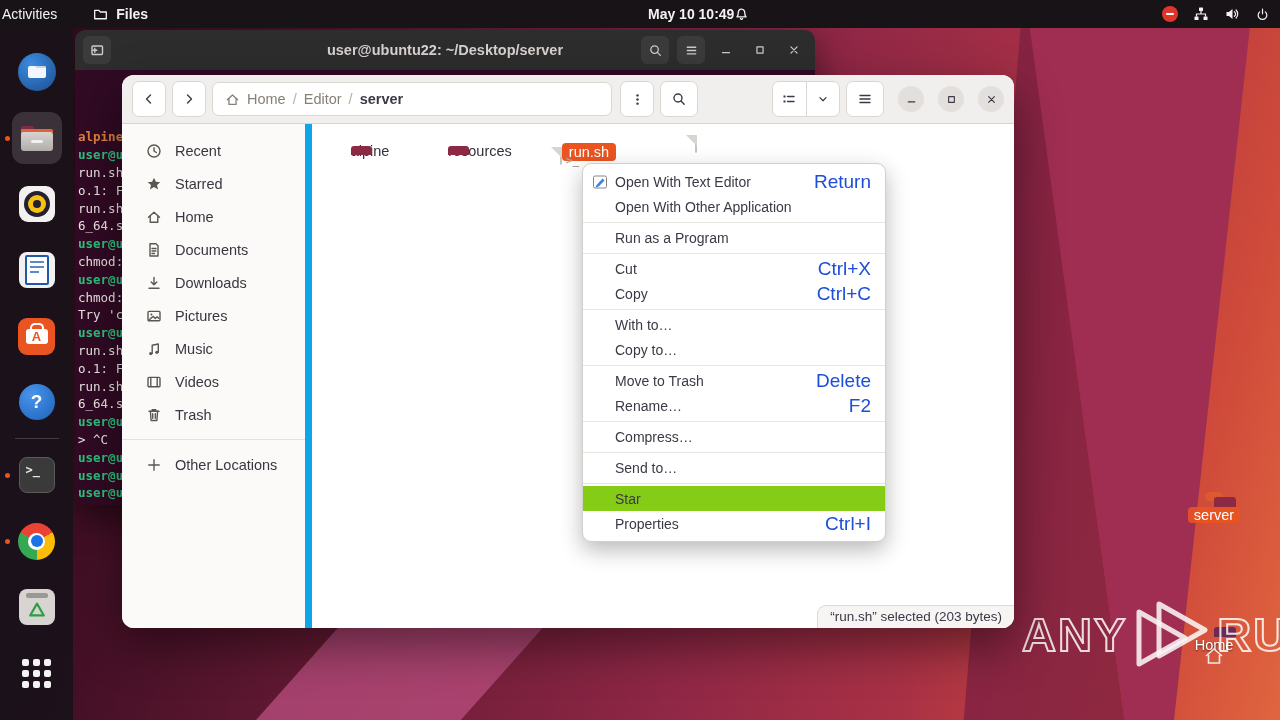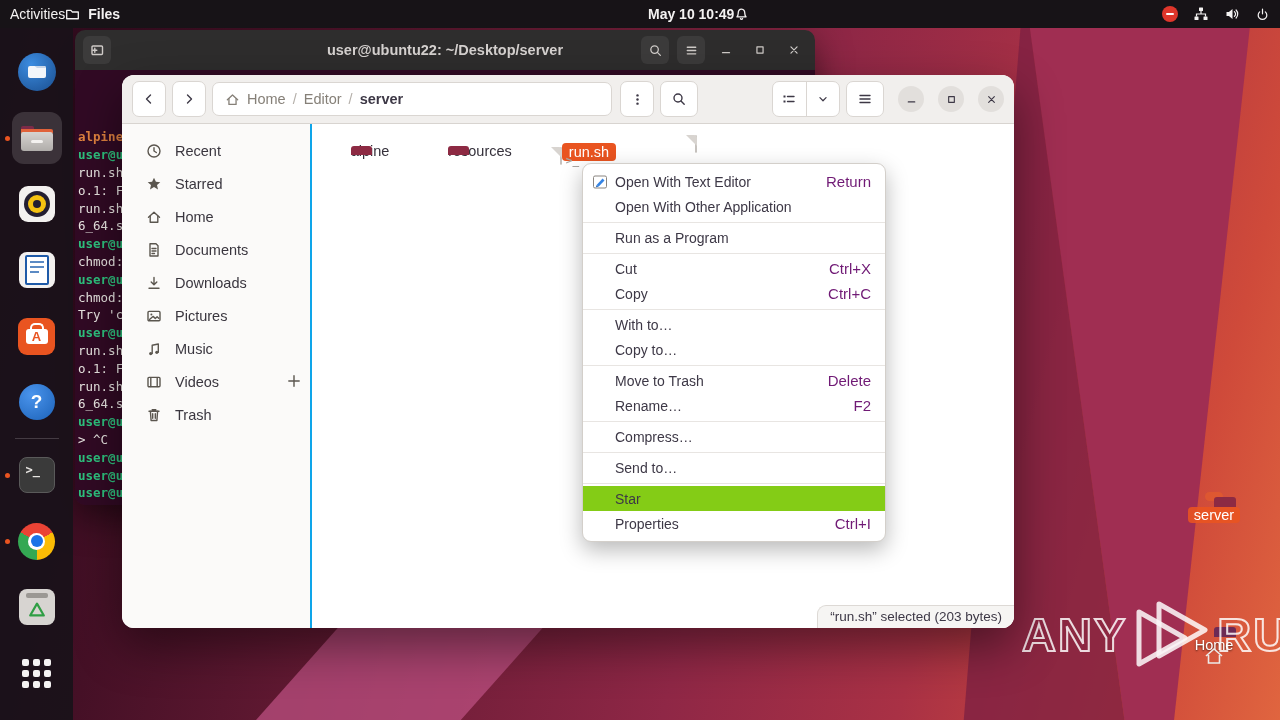--- a/index.html
+++ b/index.html
@@ -12,21 +12,21 @@
   
   .wall{position:absolute;inset:0;z-index:0;
     background:linear-gradient(105deg,#2c0a1c 0%,#451026 18%,#6b1c36 38%,#8f2746 58%,#a93145 74%,#cf4a3a 90%,#e0653f 100%)}
   .wall .f1{position:absolute;inset:0;background:#a02e52;clip-path:polygon(80% -2%,98% -2%,90% 128%)}
   .wall .f2{position:absolute;inset:0;background:#7e2142;opacity:.8;clip-path:polygon(80% -2%,90% 128%,74% 128%)}
   .wall .f3{position:absolute;inset:0;background:#bb4f80;opacity:.75;clip-path:polygon(19% 102%,28% 84%,44% 84%,35% 102%)}
 
   
   .topbar{position:absolute;left:0;top:0;width:1280px;height:28px;background:#171317;z-index:60;
           display:flex;align-items:center;color:#f4f2f2;font-size:14px}
-  .tb-left{display:flex;align-items:center;padding-left:10px}
+  .tb-left{display:flex;align-items:center;gap:36px;padding-left:2px}
   .tb-app{display:flex;align-items:center;gap:8px;font-weight:bold}
   .tb-clock{position:absolute;left:648px;top:0;height:28px;display:flex;align-items:center;font-weight:bold}
   .tb-right{position:absolute;right:10px;top:0;height:28px;display:flex;align-items:center;gap:15px}
   .rec-dot{width:16px;height:16px;border-radius:50%;background:#df362b;display:flex;align-items:center;justify-content:center}
   .rec-dot i{display:block;width:8px;height:2px;background:#fff;border-radius:1px}
 
   
   .dock{position:absolute;left:0;top:28px;width:73px;height:692px;background:rgba(26,18,26,.94);z-index:55;
         display:flex;flex-direction:column;align-items:center;padding-top:24px;box-sizing:border-box;gap:26px}
   .dk{position:relative;width:73px;height:40px;display:flex;align-items:center;justify-content:center}
@@ -92,21 +92,21 @@
   .kebab{width:32px;margin-left:2px}
   .srch{width:36px}
   .hspacer{flex:1}
   .split{width:66px;padding:0}
   .split .half{width:33px;height:100%;display:flex;align-items:center;justify-content:center}
   .split .half:first-child{border-right:1px solid #dad6d2}
   .burger{width:36px}
   .wcirc{width:26px;height:26px;border-radius:50%;background:#e2dfdc;display:flex;align-items:center;justify-content:center;color:#3d3846;margin-left:8px}
 
   .body{position:absolute;top:49px;left:0;right:0;bottom:0;display:flex}
-  .sbar{width:190px;background:#fbfaf9;border-right:2px solid #0ea5e9;box-sizing:border-box;padding-top:10px;display:flex;flex-direction:row}
+  .sbar{width:190px;background:#fbfaf9;border-right:7px solid #0ea5e9;box-sizing:border-box;padding-top:10px;display:flex;flex-direction:column}
   .sb-item{display:flex;align-items:center;gap:13px;padding:8.5px 8px 8.5px 18px;font-size:14.5px;color:#3a363f;border-radius:6px;margin:0 6px}
   .sb-ic{width:16px;height:16px;color:#5b564f;flex:0 0 16px}
   .sb-div{height:1px;background:#e4e1de;margin:8px 0}
   .content{flex:1;position:relative;background:#fff}
   .tile{position:absolute;top:12px;width:100px;text-align:center;font-size:14.5px;color:#35313b}
   .tile .lbl{margin-top:7px;display:inline-block;max-width:96px;overflow:hidden;white-space:nowrap}
   .gf{position:relative;width:52px;height:43px;margin:0 auto}
   .gf .tab{position:absolute;left:0;top:0;width:21px;height:9px;border-radius:3px 3px 0 0;background:#8d2a43}
   .gf .strip{position:absolute;left:0;top:4px;right:0;height:5px;border-radius:0 3px 0 0;background:#e8683a}
   .gf .bd{position:absolute;left:0;top:8px;right:0;bottom:0;border-radius:2px 4px 4px 4px;background:linear-gradient(#8f8f8f,#6e6e6e)}
@@ -121,21 +121,21 @@
 
   .status{position:absolute;right:0;bottom:0;background:#f6f5f3;border:1px solid #ddd9d5;border-right:none;border-bottom:none;
       border-radius:9px 0 0 0;padding:3px 12px 4px;font-size:13.5px;color:#3d3846;z-index:12}
 
   
   .menu{position:absolute;left:582px;top:163px;width:304px;z-index:40;background:#ffffff;border:1px solid #d3cfca;
         border-radius:9px;box-shadow:0 8px 22px rgba(0,0,0,.28);padding:5px 0;box-sizing:border-box}
   .mi{display:flex;align-items:center;position:relative;height:25px;padding:0 14px 0 32px;font-size:14px;color:#3d3846}
   .mi .mi-ic{position:absolute;left:9px;top:4.5px;width:16px;height:16px}
   .mi .mi-label{white-space:nowrap}
-  .mi .mi-accel{margin-left:auto;color:#701a75;font-size:15px}
+  .mi .mi-accel{margin-left:auto;color:#1d4ed8;font-size:19px}
   .mi.hovered{background:#84cc16}
   .mi.sep{height:1px;padding:0;margin:2.5px 0;background:#e8e5e2}
 
   
   .desk{position:absolute;z-index:2;width:80px;text-align:center;color:#fff;font-size:14.5px}
   .desk .box{display:inline-block;padding:5px 9px 4px;border-radius:10px}
   .desk.selected .box{background:rgba(232,96,41,.55)}
   .desk .dlbl{display:inline-block;margin-top:3px;padding:0 6px;border-radius:4px;text-shadow:0 1px 2px rgba(0,0,0,.65)}
   .desk.selected .dlbl{background:rgba(233,84,32,.88);text-shadow:none}
   .df{position:relative;width:56px;height:46px}

